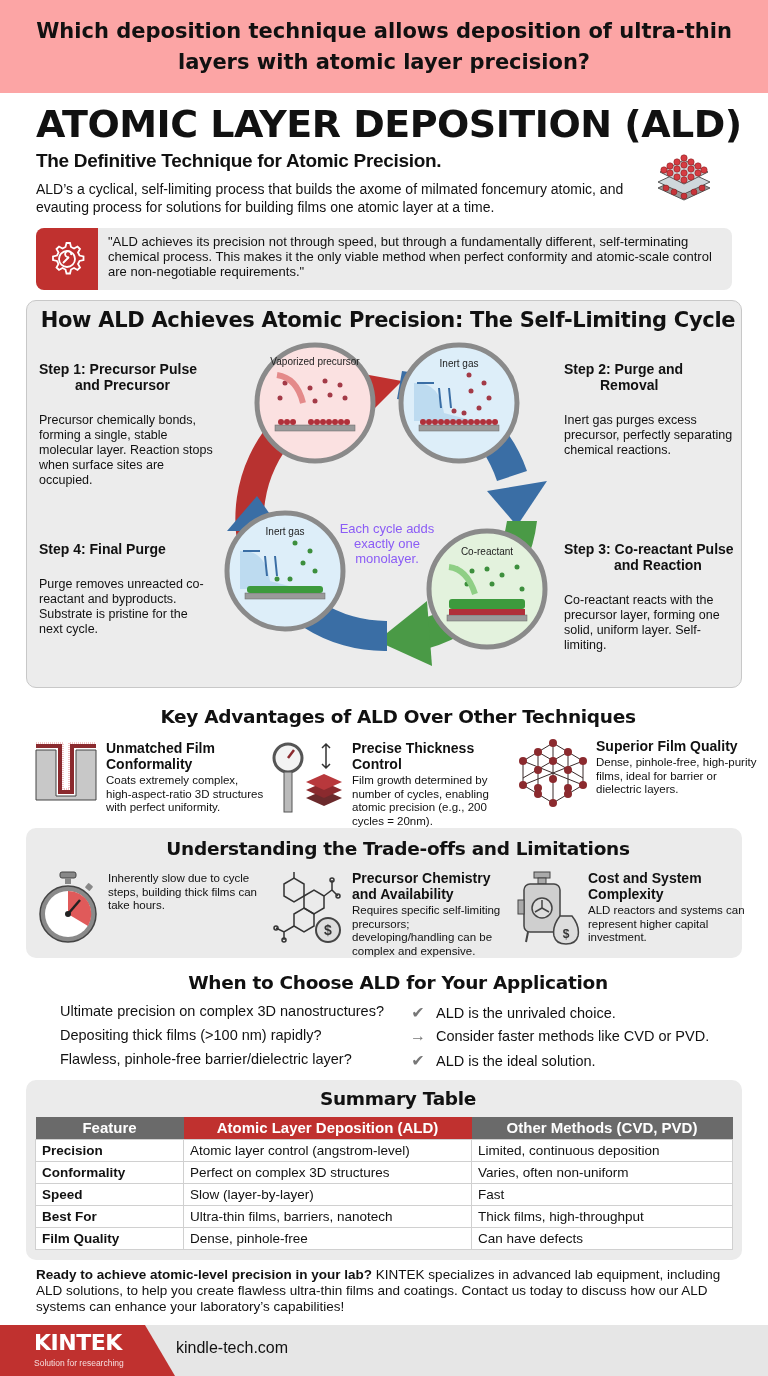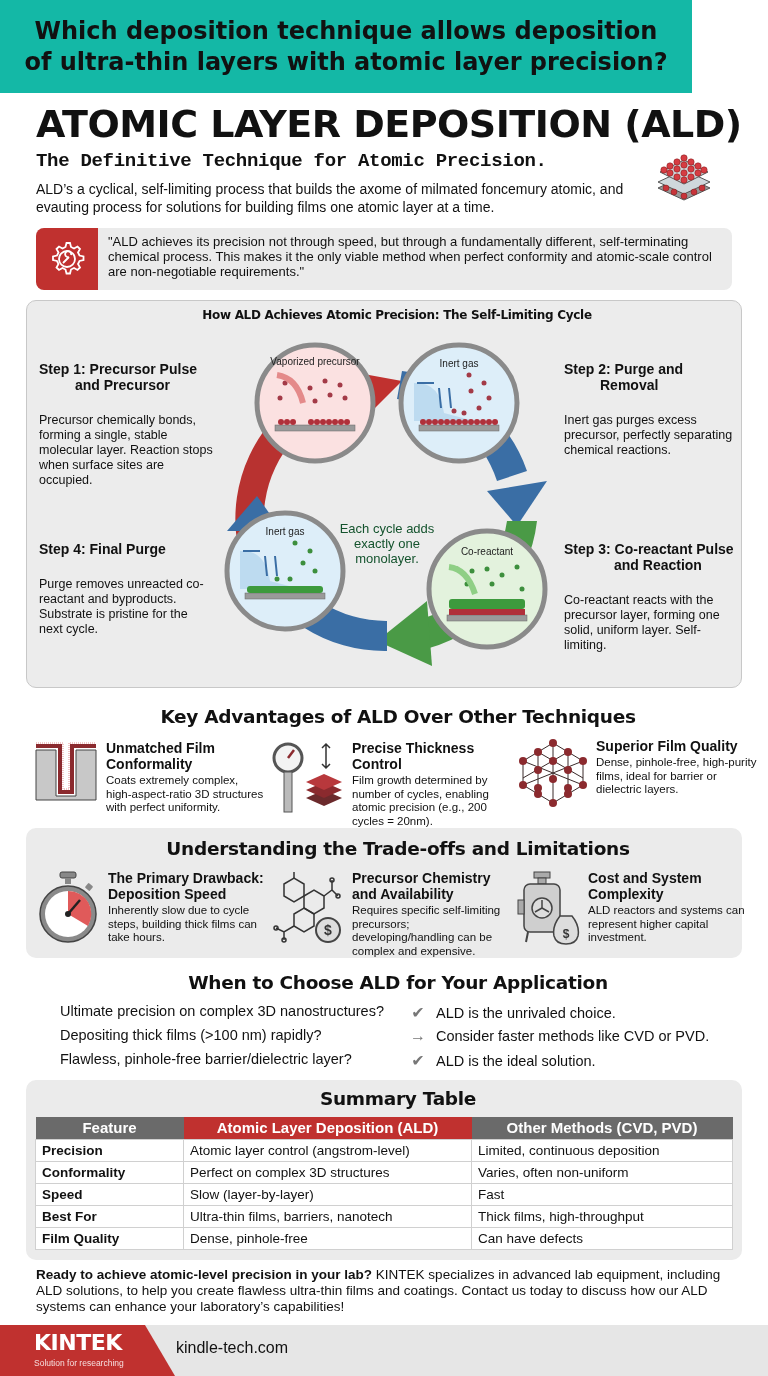--- a/index.html
+++ b/index.html
@@ -1,58 +1,58 @@
 <!DOCTYPE html>
 <html><head>
 <meta charset="utf-8">
 <style>
   * { box-sizing: border-box; margin: 0; padding: 0; }
   html, body { width: 768px; height: 1376px; background: #ffffff; overflow: hidden; }
   body { font-family: "Liberation Sans", sans-serif; color: #111; position: relative; }
 
   .question-banner {
-    position: absolute; left: 0; top: 0; width: 692px; height: 93px;
-    background: #14b8a6; display: flex; align-items: center; justify-content: center;
+    position: absolute; left: 0; top: 0; width: 768px; height: 93px;
+    background: #fca5a5; display: flex; align-items: center; justify-content: center;
     text-align: center; font-family: "DejaVu Sans", sans-serif; font-weight: bold;
-    font-size: 24px; line-height: 31px; color: #111; padding: 0 20px;
+    font-size: 21px; line-height: 31px; color: #111; padding: 0 20px;
   }
   .main-title {
     position: absolute; left: 36px; top: 102px; font-family: "DejaVu Sans", sans-serif;
     font-weight: bold; font-size: 38px; letter-spacing: -0.5px; color: #111; white-space: nowrap;
   }
   .subtitle {
-    position: absolute; left: 36px; top: 150px; font-family: Liberation Mono, monospace;
+    position: absolute; left: 36px; top: 150px; font-family: Liberation Sans, sans-serif;
     font-weight: bold; font-size: 19px; color: #111; white-space: nowrap; letter-spacing: -0.3px;
   }
   .intro {
     position: absolute; left: 36px; top: 180px; width: 600px; font-size: 14px; line-height: 18px; color: #111;
   }
   .hero-icon { position: absolute; left: 652px; top: 150px; width: 64px; height: 64px; }
 
   .quote-box {
     position: absolute; left: 36px; top: 228px; width: 696px; height: 62px;
     background: #ebebeb; border-radius: 8px; display: flex; overflow: hidden;
   }
   .quote-icon { width: 62px; height: 62px; background: #c0312f; display: flex; align-items: center; justify-content: center; flex-shrink: 0; }
   .quote-text { padding: 6px 10px; font-size: 13px; line-height: 15px; color: #111; }
 
   .cycle-panel {
     position: absolute; left: 26px; top: 300px; width: 716px; height: 388px;
     background: #ececec; border: 1.5px solid #c8c8c8; border-radius: 10px;
   }
   .panel-title {
-    position: absolute; left: 13px; width: 100%; text-align: center; font-family: "DejaVu Sans", sans-serif;
-    font-weight: bold; font-size: 12px; color: #111; letter-spacing: -0.3px;
+    position: absolute; left: 4px; width: 100%; text-align: center; font-family: "DejaVu Sans", sans-serif;
+    font-weight: bold; font-size: 21px; color: #111; letter-spacing: -0.3px;
   }
   .step { position: absolute; width: 170px; }
   .step-title { font-weight: bold; font-size: 14px; line-height: 16px; color: #111; }
   .step-title .indent { display: block; padding-left: 36px; }
   .step-text { font-size: 12.5px; line-height: 15px; color: #111; margin-top: 20px; }
   .cycle-svg { position: absolute; left: 170px; top: 20px; width: 380px; height: 360px; }
-  .center-text { position: absolute; left: 300px; top: 220px; width: 120px; text-align: center; font-size: 13px; line-height: 15px; color: #14532d; }
+  .center-text { position: absolute; left: 300px; top: 220px; width: 120px; text-align: center; font-size: 13px; line-height: 15px; color: #8b5cf6; }
 
   .section-title {
     position: absolute; left: 0; width: 768px; text-align: center; font-family: "DejaVu Sans", sans-serif;
     font-weight: bold; font-size: 18.5px; color: #111; letter-spacing: -0.3px; padding-left: 28px;
   }
   .feature { position: absolute; display: flex; gap: 8px; }
   .feature-icon { flex-shrink: 0; }
   .feature-body { display: flex; flex-direction: column; }
   .feature-title { font-weight: bold; font-size: 14px; line-height: 16px; color: #111; }
   .feature-text { font-size: 11.5px; line-height: 13.5px; color: #111; margin-top: 2px; }
@@ -363,21 +363,20 @@
     <rect x="24" y="2" width="16" height="6" rx="2" fill="#888" stroke="#444"></rect>
     <rect x="29" y="8" width="6" height="6" fill="#888"></rect>
     <rect x="50" y="14" width="6" height="6" rx="1" fill="#888" transform="rotate(40 53 17)"></rect>
     <circle cx="32" cy="44" r="28" fill="#8a8a8a" stroke="#444" stroke-width="1.5"></circle>
     <circle cx="32" cy="44" r="23" fill="#fff"></circle>
     <path d="M32 44 L32 21 A23 23 0 0 1 52 56 Z" fill="#e05a5a"></path>
     <path d="M32 44 L44 30" stroke="#222" stroke-width="2.5"></path>
     <circle cx="32" cy="44" r="3" fill="#222"></circle>
   </svg>
   <div class="feature-body">
-    <div class="feature-title">The Primary Drawback: Deposition Speed</div>
     <div class="feature-text">Inherently slow due to cycle steps, building thick films can take hours.</div>
   </div>
 </div>
 
 <div class="feature" style="left:272px; top:870px; width:240px;">
   <svg class="feature-icon" width="72" height="76" viewBox="0 0 72 76">
     <g stroke="#333" stroke-width="1.5" fill="none">
       <polygon points="12,14 22,8 32,14 32,26 22,32 12,26"></polygon>
       <polygon points="32,26 42,20 52,26 52,38 42,44 32,38"></polygon>
       <polygon points="22,44 32,38 42,44 42,56 32,62 22,56"></polygon>

